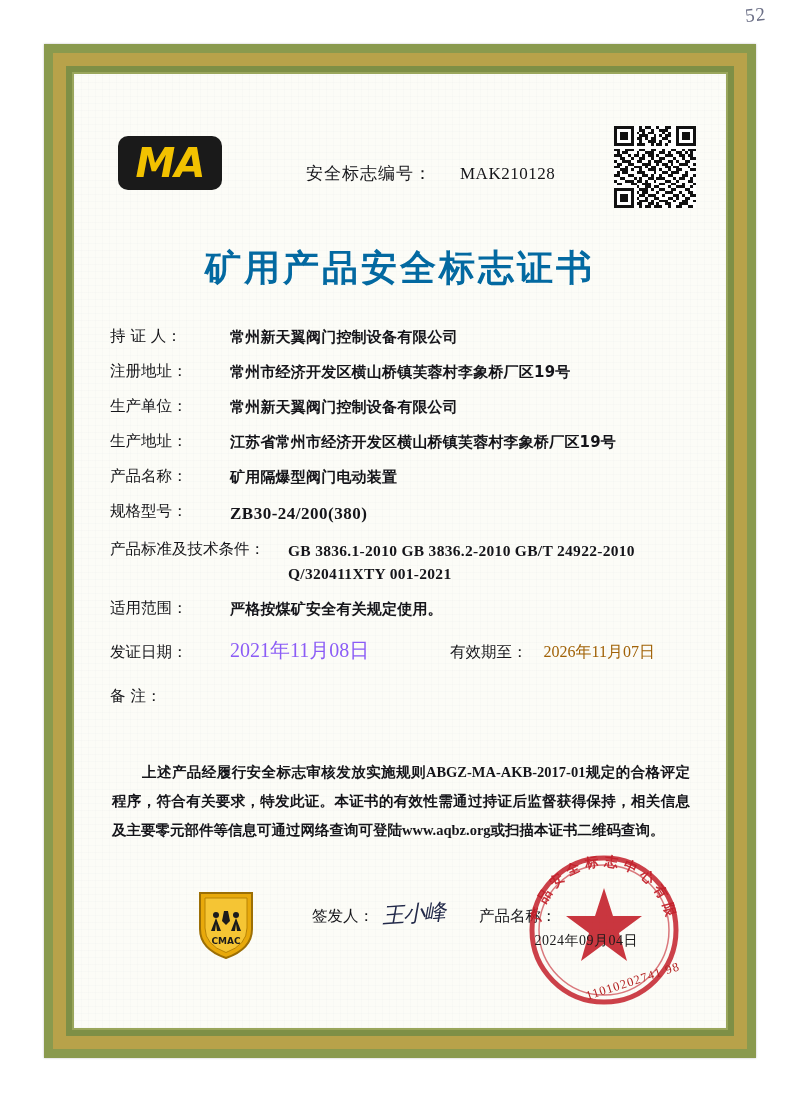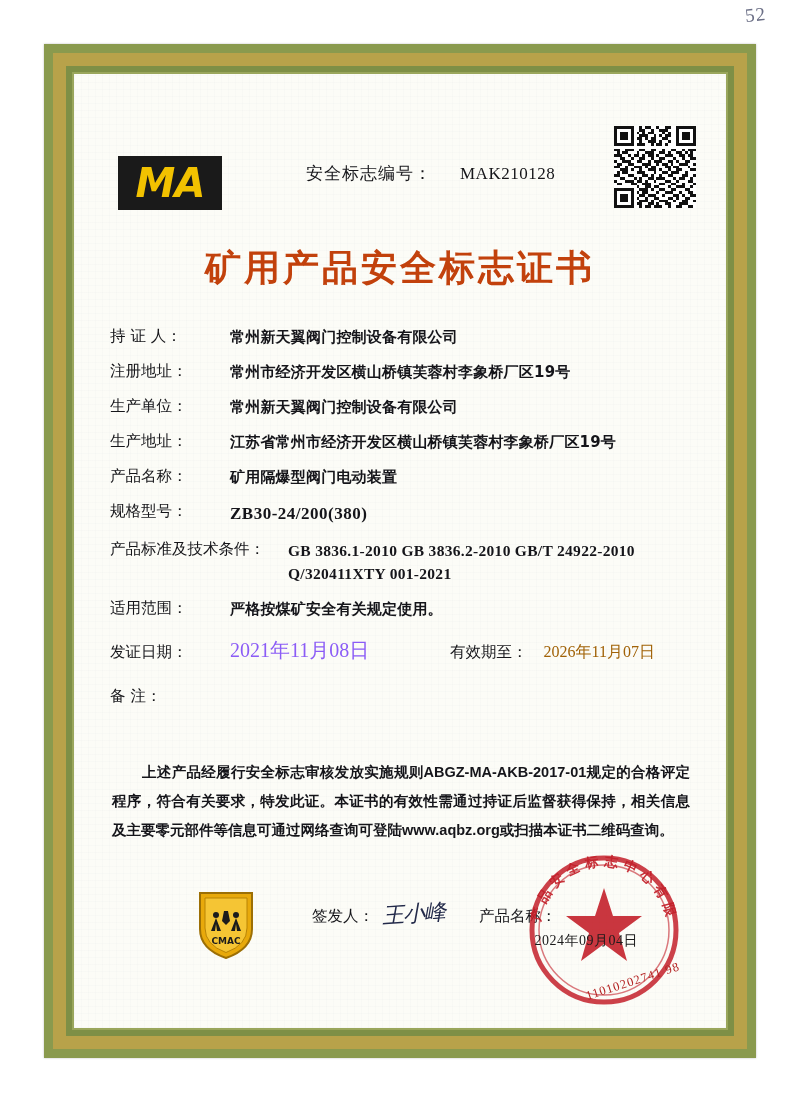--- a/index.html
+++ b/index.html
@@ -113,25 +113,24 @@
   }
 
   
   .ma-logo {
     position: absolute;
     left: 74px;
     top: 92px;
     width: 104px;
     height: 54px;
     background: #1a1a1a;
-    border-radius: 0;
+    border-radius: 10px;
     display: flex;
     align-items: center;
     justify-content: center;
-    margin-top: 20px;
   }
   .ma-logo span {
     font-family: "DejaVu Sans", sans-serif;
     font-weight: bold;
     font-size: 40px;
     font-style: italic;
     color: #f2c200;
     letter-spacing: -1px;
   }
 
@@ -165,21 +164,21 @@
   .title {
     position: absolute;
     left: 0;
     right: 0;
     top: 200px;
     text-align: center;
     font-family: "DejaVu Sans", sans-serif;
     font-weight: bold;
     font-size: 36px;
     letter-spacing: 3px;
-    color: #c2410c;
+    color: #0369a1;
   }
 
   
   .fields {
     position: absolute;
     left: 66px;
     top: 282px;
     width: 580px;
   }
   .field-row {
@@ -246,21 +245,21 @@
   .remark-row {
     margin-top: 22px;
   }
 
   
   .statement {
     position: absolute;
     left: 68px;
     top: 714px;
     width: 578px;
-    font-family: Liberation Sans, sans-serif;
+    font-family: Liberation Serif, serif;
     font-weight: bold;
     font-size: 14.5px;
     line-height: 2;
     color: #15151a;
     text-indent: 30px;
     text-align: justify;
   }
 
   
   .cmac-badge {

